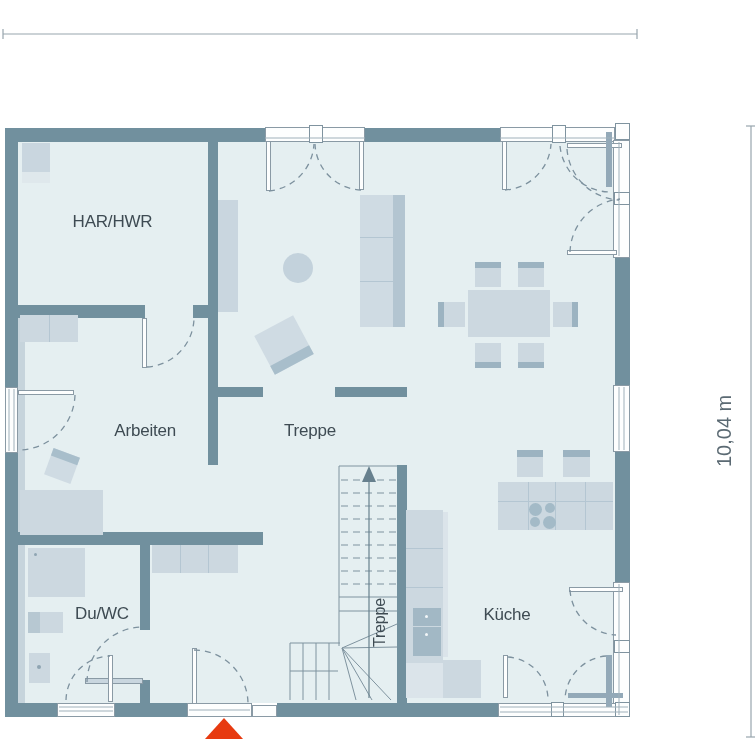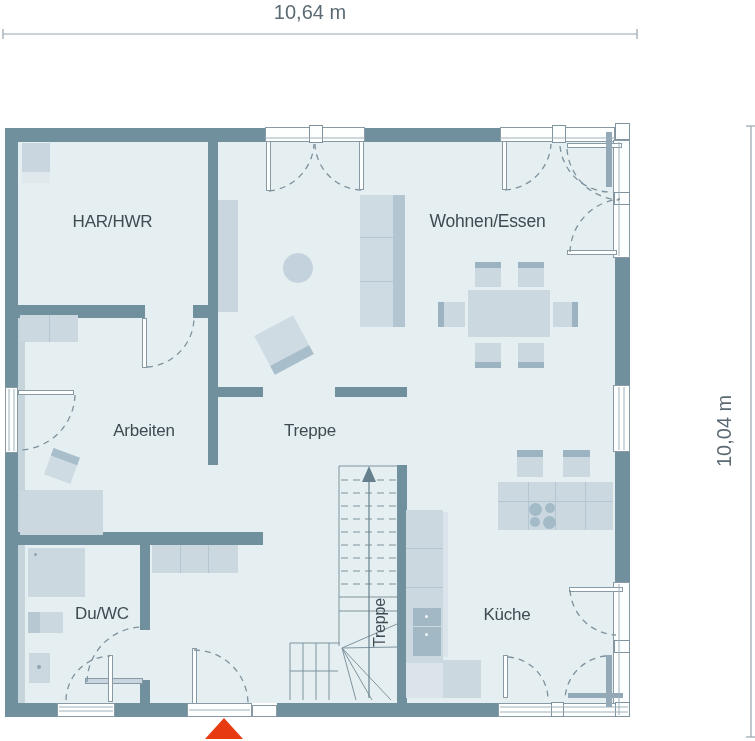--- a/index.html
+++ b/index.html
@@ -245,23 +245,21 @@
       <line x1="369" y1="698" x2="369" y2="480" stroke="#67808e" stroke-width="1.2"></line>
       <polygon points="369,466 362,482 376,482" fill="#67808e"></polygon>
     </g>
   </svg>
 
   <div style="position:absolute;left:205px;top:718px;width:0;height:0;
               border-left:19px solid transparent;border-right:19px solid transparent;
               border-bottom:21px solid #e73a10;"></div>
 
   <div class="lbl" style="left:60px;top:212px;width:105px;">HAR/HWR</div>
-  <div class="lbl" style="left:415px;top:211px;width:145px;font-size:17.5px;">Wohnen/Essen</div>
-  <div class="lbl" style="left:104px;top:421px;width:80px;">Arbeiten</div>
+  <div class="lbl" style="left:96px;top:421px;width:80px;text-align:right;">Arbeiten</div>
   <div class="lbl" style="left:284px;top:421px;width:48px;">Treppe</div>
   <div class="lbl" style="left:70px;top:604px;width:64px;">Du/WC</div>
   <div class="lbl" style="left:478px;top:605px;width:58px;">Küche</div>
   <div class="lbl vtext" style="left:371px;top:595px;height:56px;font-size:16px;">Treppe</div>
 
-  <div class="dim" style="left:235px;top:1px;width:150px;">10,64 m</div>
   <div class="dim vtext" style="left:713px;top:385px;height:92px;">10,04 m</div>
 
 </div>
 
 </body></html>

